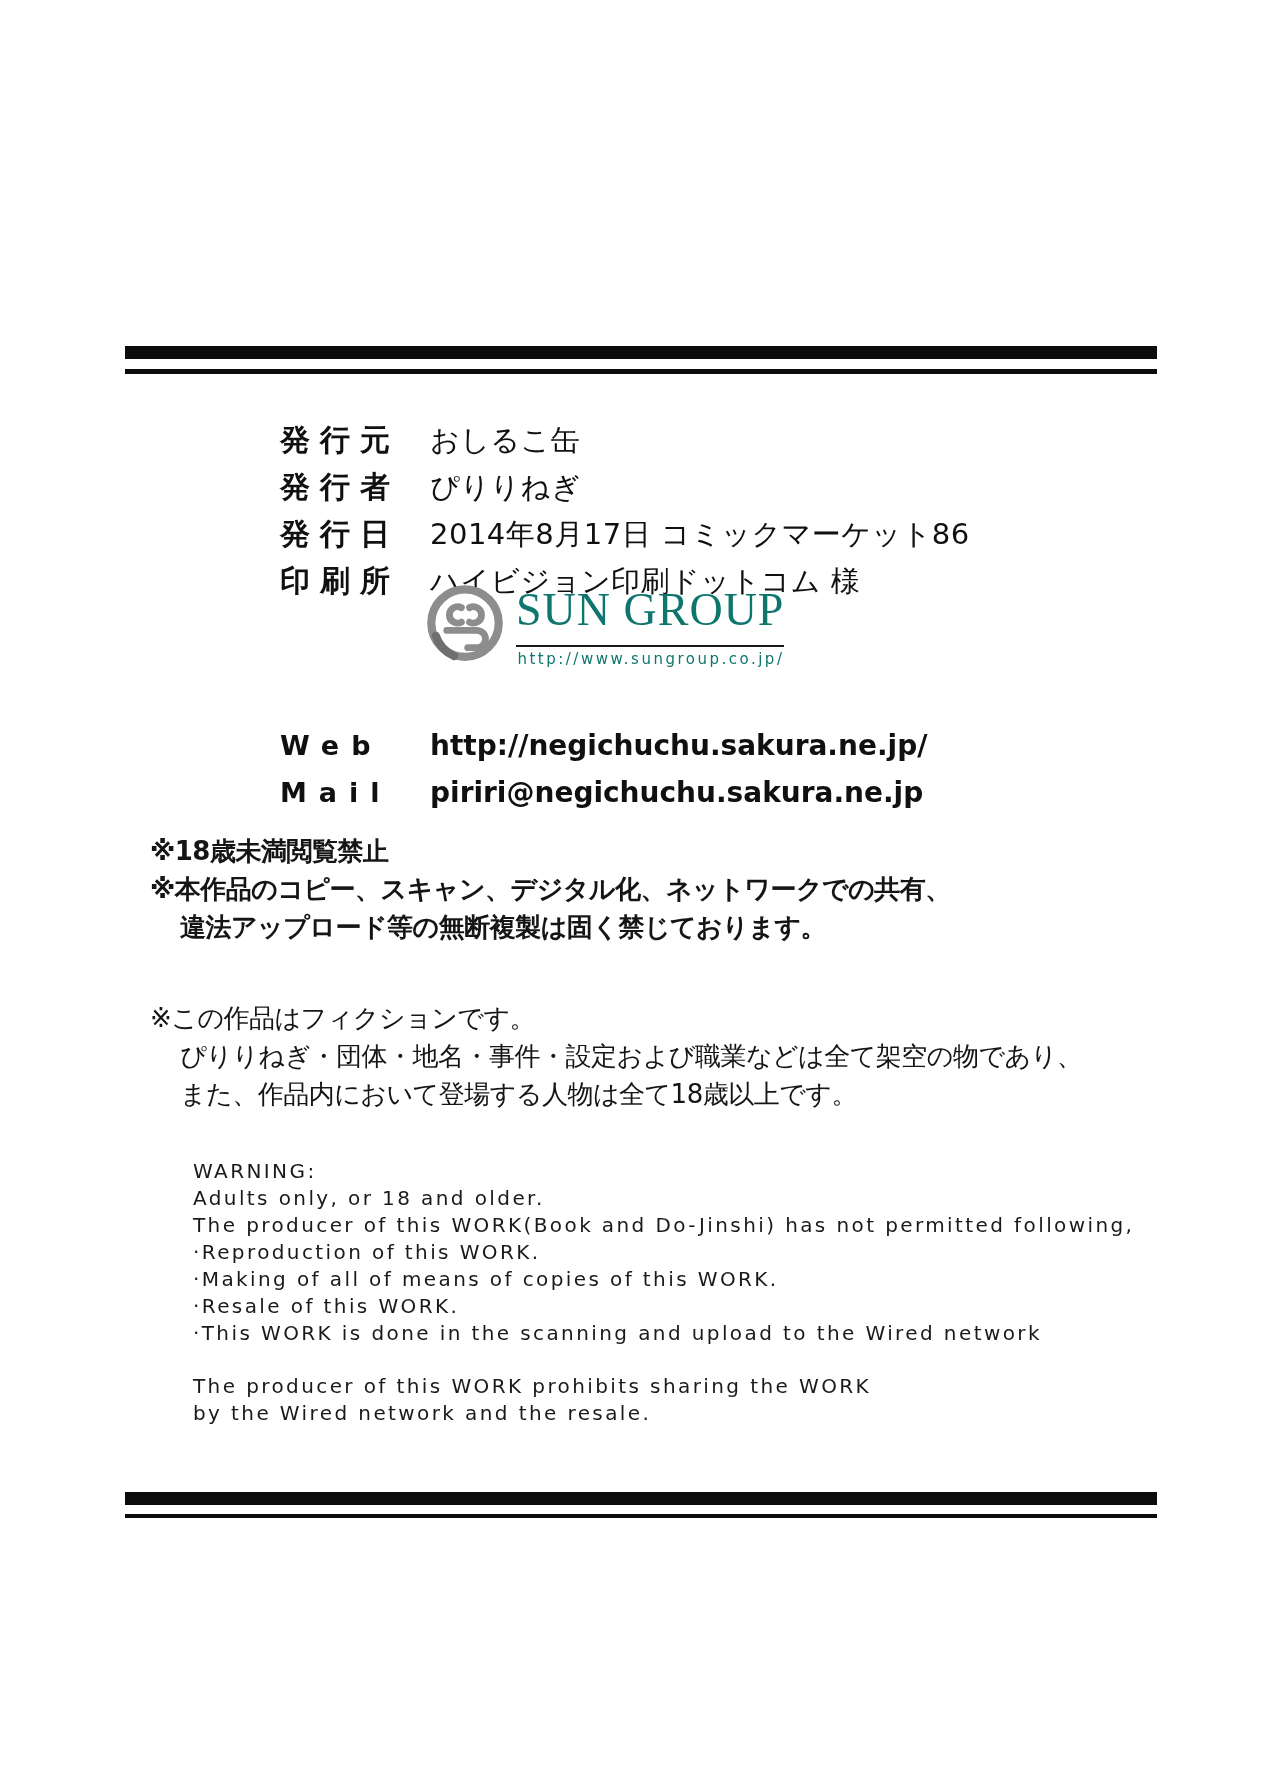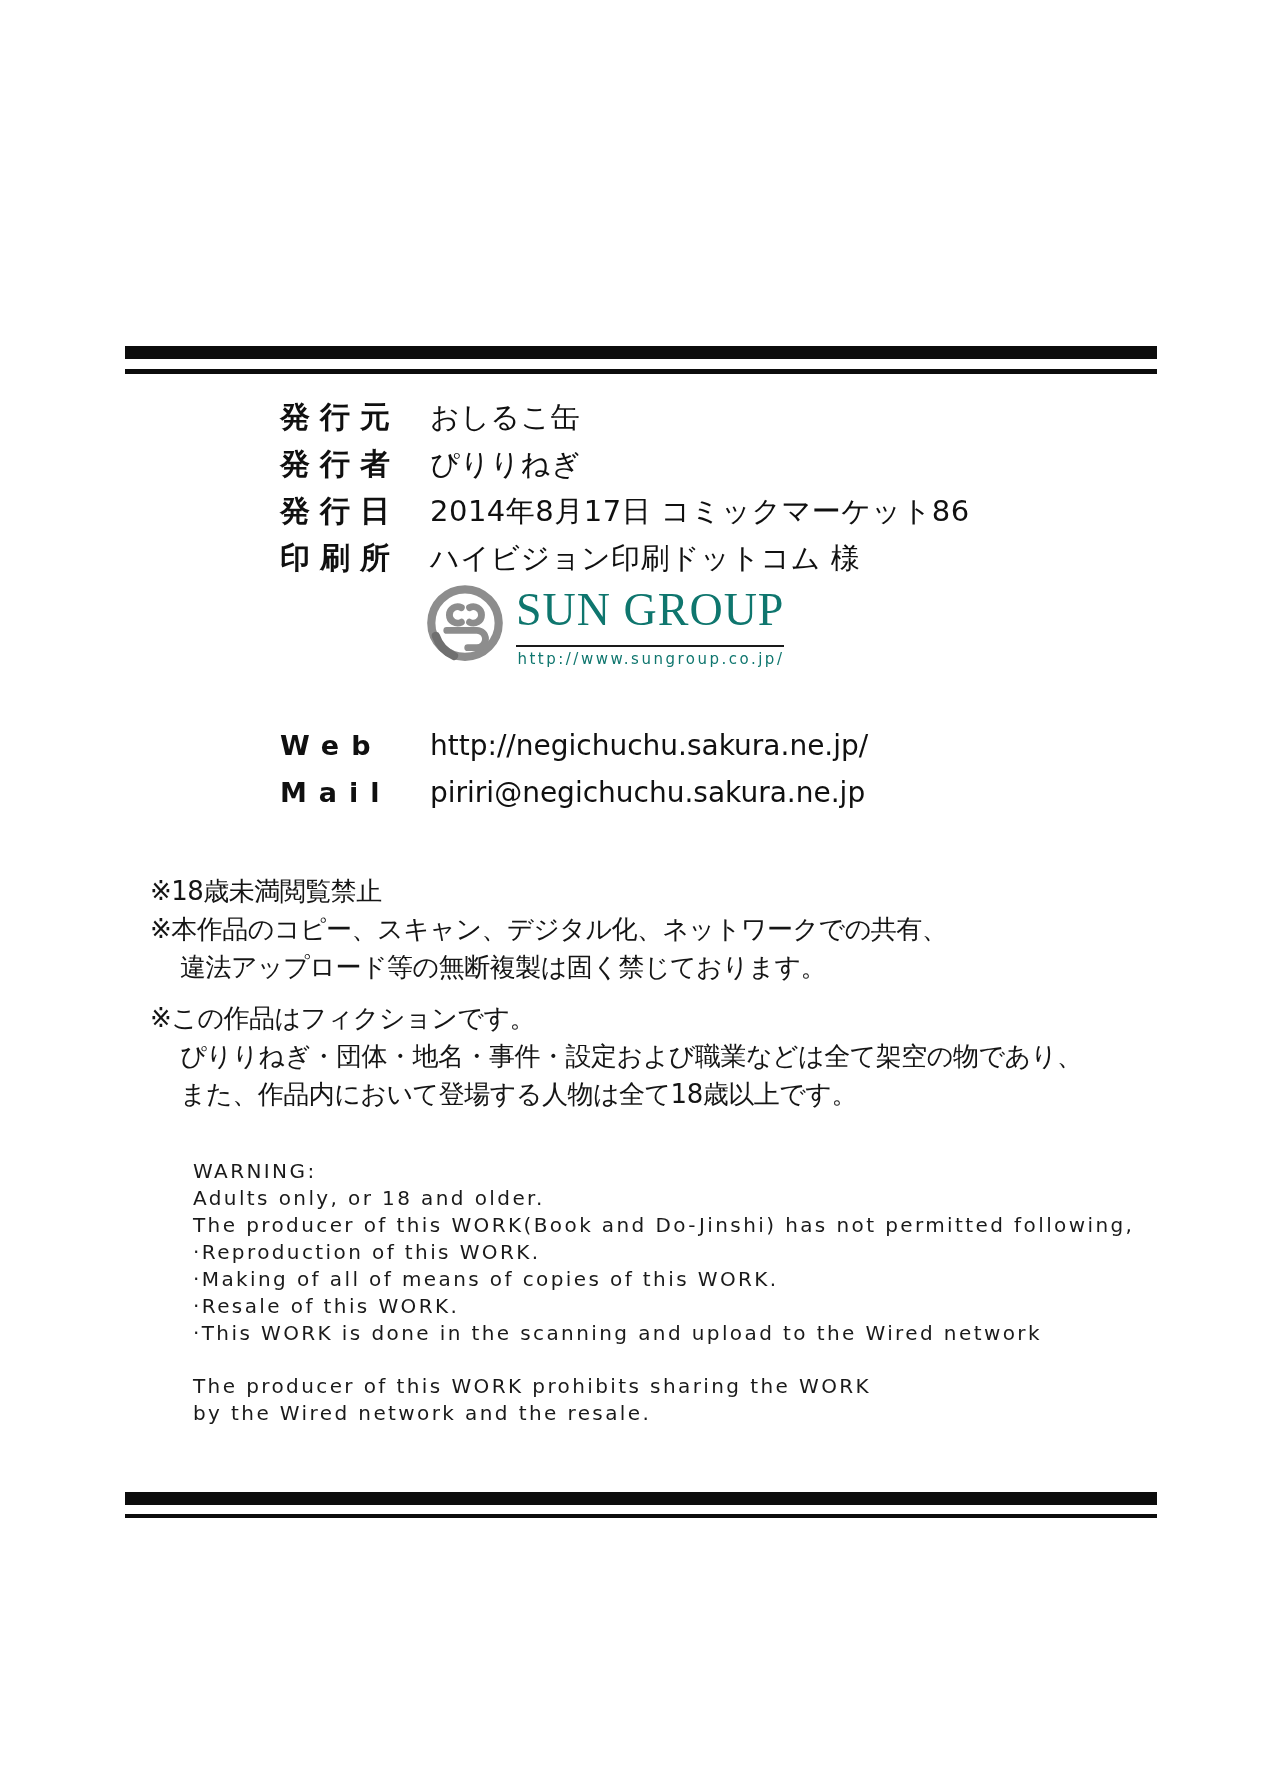--- a/index.html
+++ b/index.html
@@ -43,21 +43,21 @@
 
   
   .rule-group { position: absolute; left: 125px; width: 1032px; }
   .rule-top { top: 346px; }
   .rule-bottom { top: 1492px; }
   .rule-thick { height: 13px; background: #0c0c0c; }
   .rule-thin  { height: 5px;  background: #0c0c0c; margin-top: 10px; }
   .rule-bottom .rule-thin { height: 4px; margin-top: 9px; }
 
   
-  .colophon { position: absolute; left: 280px; top: 394px; }
+  .colophon { position: absolute; left: 280px; top: 417px; }
   .colophon-row { display: flex; align-items: center; height: 47px; }
   .colophon-label {
     width: 130px;
     font-size: 30px;
     font-weight: bold;
     letter-spacing: 10px;
     white-space: nowrap;
   }
   .colophon-value {
     margin-left: 20px;
@@ -104,28 +104,28 @@
   .contact-label {
     width: 130px;
     font-size: 27px;
     font-weight: bold;
     letter-spacing: 12px;
     white-space: nowrap;
   }
   .contact-value {
     margin-left: 20px;
     font-size: 28px;
-    font-weight: normal;
+    font-weight: bold;
     letter-spacing: 0px;
     white-space: nowrap;
   }
 
   
   .notice { position: absolute; left: 150px; font-size: 26px; line-height: 38px; letter-spacing: -0.5px; color: #151515; }
-  .notice-adult { top: 872px; }
+  .notice-adult { top: 832px; font-weight: bold; }
   .notice-fiction { top: 999px; }
   .notice-line { white-space: nowrap; }
   .notice-line.indent { padding-left: 30px; }
 
   
   .warning {
     position: absolute;
     left: 145px;
     top: 1158px;
     font-size: 20px;

